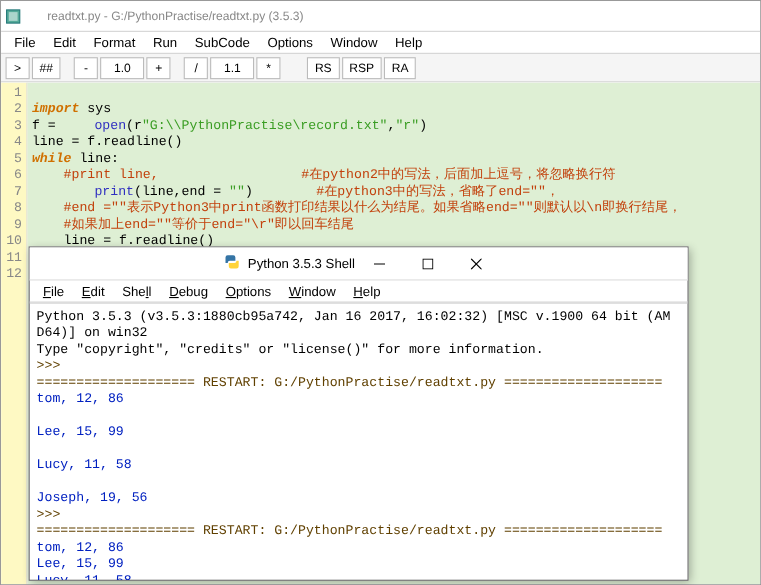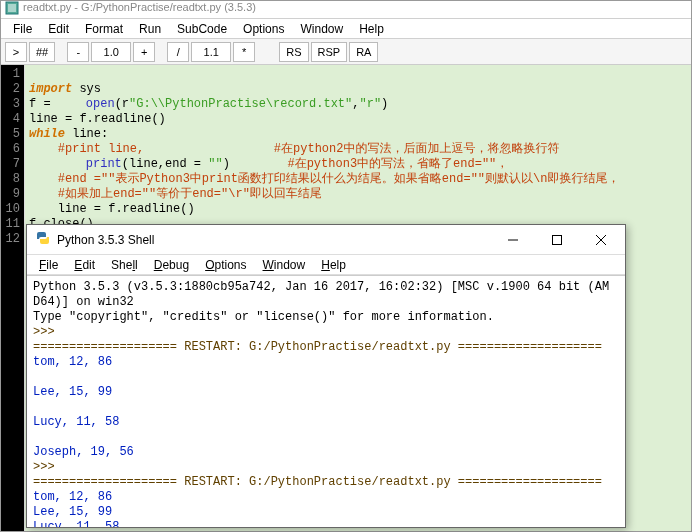--- a/index.html
+++ b/index.html
@@ -14,27 +14,28 @@
   }
   
   .editor-window {
     position: absolute; top: 0; left: 0;
     width: 692px; height: 532px;
     background: #fff;
     border: 1px solid #999;
     display: flex; flex-direction: column;
   }
   .titlebar {
-    height: 18px;
+    height: 28px;
     background: #fff;
     border-bottom: 1px solid #d0d0d0;
-    display: flex; align-items: flex-start;
+    display: flex; align-items: center;
     padding: 0 4px;
     color: #888;
     font-size: 11px;
+    gap: 20px;
   }
   .titlebar .icon {
     width: 14px; height: 14px;
     margin-right: 4px;
     display: inline-flex; align-items: center; justify-content: center;
   }
   .menubar {
     height: 20px;
     background: #fff;
     display: flex; align-items: center;
@@ -67,21 +68,21 @@
   }
   .toolbar .sep { width: 8px; }
   .editor-body {
     flex: 1;
     display: flex;
     overflow: hidden;
     background: #fff;
   }
   .gutter {
     width: 24px;
-    background: #000000;
+    background: #fef9c3;
     border-right: 1px solid #ddd;
     text-align: right;
     padding: 2px 4px 2px 0;
     color: #888;
     font-family: Consolas, "Courier New", monospace;
     font-size: 12px;
     line-height: 15px;
   }
   .code {
     flex: 1;
@@ -106,21 +107,21 @@
     width: 600px; height: 304px;
     background: #fff;
     border: 1px solid #666;
     box-shadow: 2px 2px 8px rgba(0,0,0,0.3);
     display: flex; flex-direction: column;
   }
   .shell-titlebar {
     height: 30px;
     background: #fff;
     display: flex; align-items: center;
-    justify-content: space-between;
+    justify-content: center;
     padding: 0 2px 0 8px;
     border-bottom: 1px solid #ddd;
   }
   .shell-titlebar .left {
     display: flex; align-items: center;
     gap: 6px;
   }
   .shell-titlebar .win-ctrls {
     display: flex;
   }

